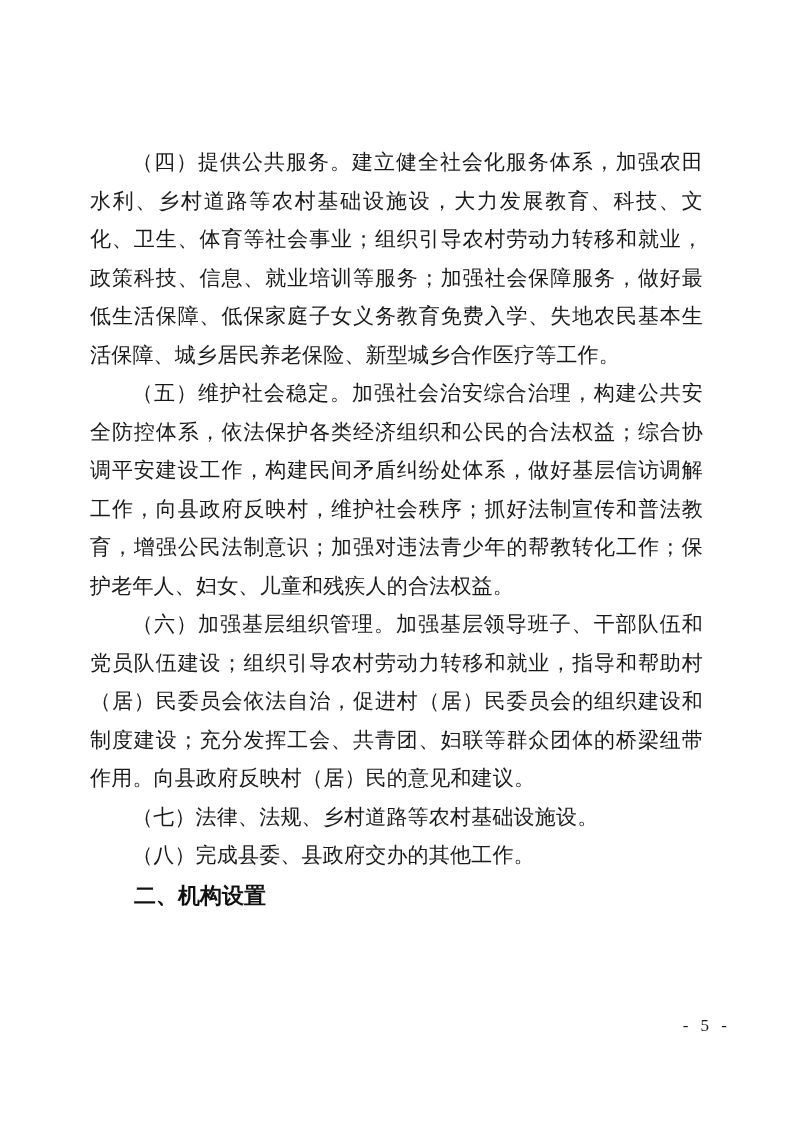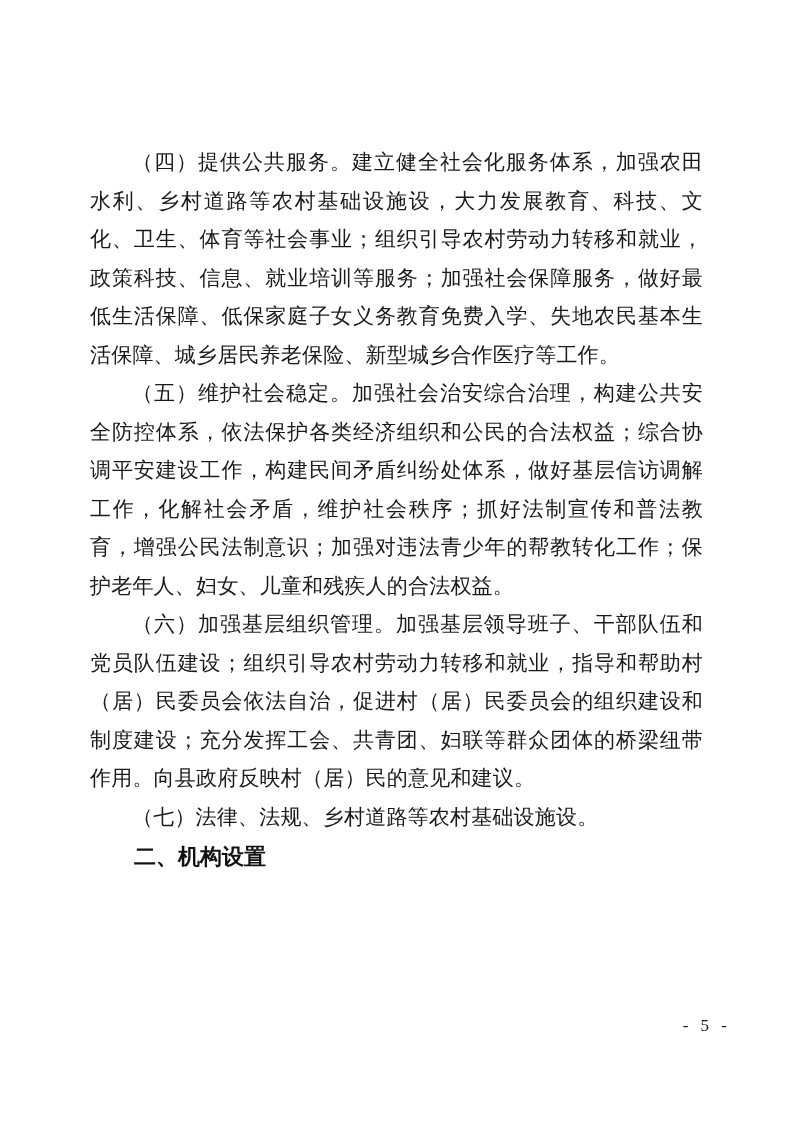--- a/index.html
+++ b/index.html
@@ -55,20 +55,21 @@
     letter-spacing: 4px;
     color: #1a1a1a;
   }
 </style>
 </head>
 <body>
 
 <div class="page">
   <div class="content">
     <p class="para">（四）提供公共服务。建立健全社会化服务体系，加强农田水利、乡村道路等农村基础设施设，大力发展教育、科技、文化、卫生、体育等社会事业；组织引导农村劳动力转移和就业，政策科技、信息、就业培训等服务；加强社会保障服务，做好最低生活保障、低保家庭子女义务教育免费入学、失地农民基本生活保障、城乡居民养老保险、新型城乡合作医疗等工作。</p>
-    <p class="para">（五）维护社会稳定。加强社会治安综合治理，构建公共安全防控体系，依法保护各类经济组织和公民的合法权益；综合协调平安建设工作，构建民间矛盾纠纷处体系，做好基层信访调解工作，化解社会矛盾，维护社会秩序；抓好法制宣传和普法教育，增强公民法制意识；加强对违法青少年的帮教转化工作；保护老年人、妇女、儿童和残疾人的合法权益。</p>
+    <p class="para">（五）维护社会稳定。加强社会治安综合治理，构建公共安全防控体系，依法保护各类经济组织和公民的合法权益；综合协调平安建设工作，构建民间矛盾纠纷处体系，做好基层信访调解工作，向县政府反映村，维护社会秩序；抓好法制宣传和普法教育，增强公民法制意识；加强对违法青少年的帮教转化工作；保护老年人、妇女、儿童和残疾人的合法权益。</p>
     <p class="para">（六）加强基层组织管理。加强基层领导班子、干部队伍和党员队伍建设；组织引导农村劳动力转移和就业，指导和帮助村（居）民委员会依法自治，促进村（居）民委员会的组织建设和制度建设；充分发挥工会、共青团、妇联等群众团体的桥梁纽带作用。向县政府反映村（居）民的意见和建议。</p>
     <p class="para">（七）法律、法规、乡村道路等农村基础设施设。</p>
+    <p class="para">（八）完成县委、县政府交办的其他工作。</p>
     <h2 class="section-heading">二、机构设置</h2>
   </div>
 
   <div class="page-number">- 5 -</div>
 </div>
 
 </body></html>

